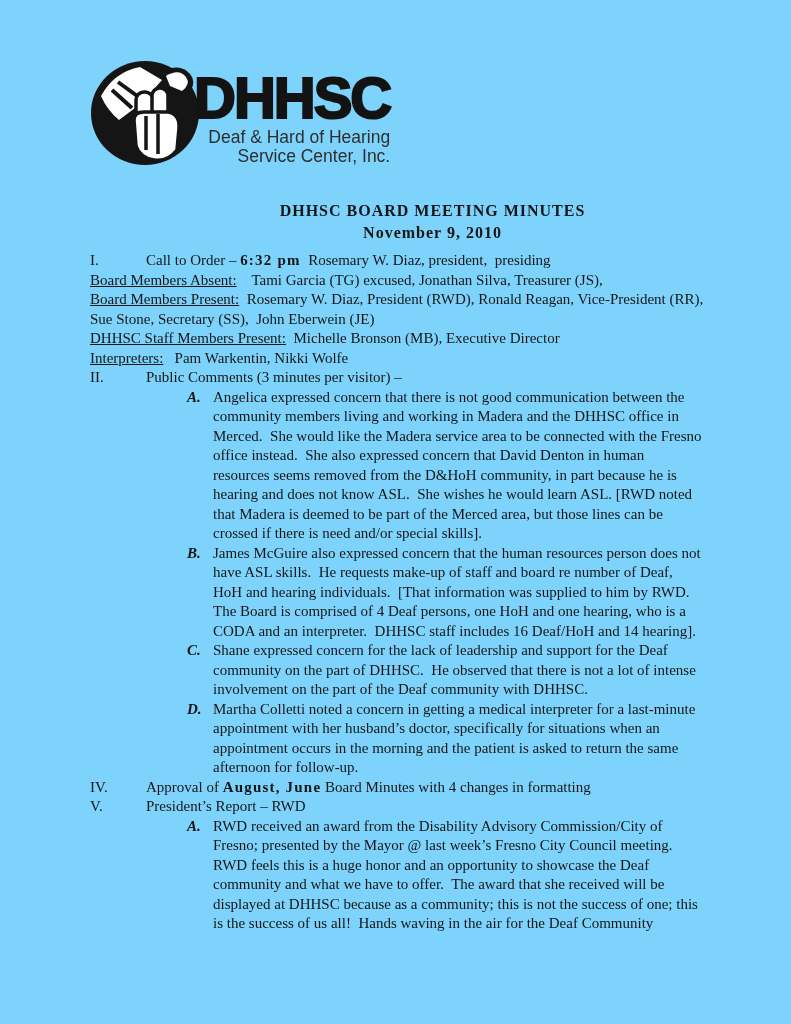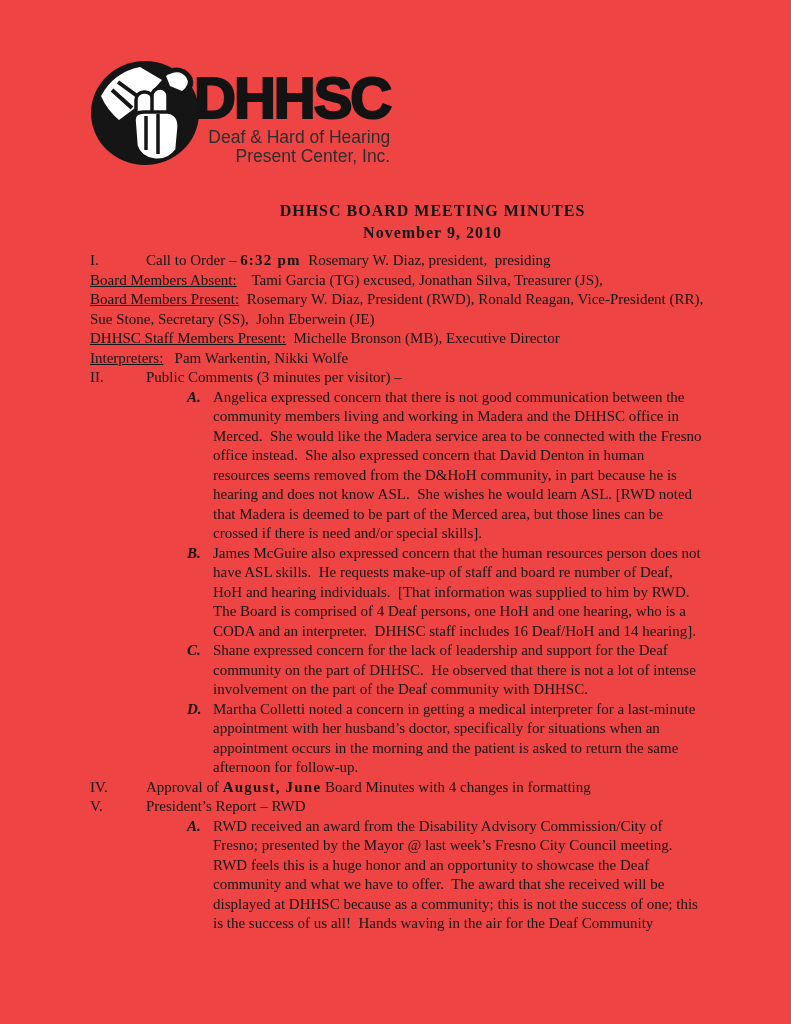--- a/index.html
+++ b/index.html
@@ -1,21 +1,21 @@
 <!DOCTYPE html>
 <html><head>
 <meta charset="utf-8">
 <style>
   html, body { margin: 0; padding: 0; background: #e8e8e8; }
   .page {
     position: relative;
     width: 791px;
     height: 1024px;
     margin: 0 auto;
-    background: #ef4444;
+    background: #7dd3fc;
     overflow: hidden;
     font-family: "Liberation Serif", serif;
     color: #161616;
   }
 
   
   .logo-row {
     position: absolute;
     top: 58px;
     left: 88px;
@@ -99,21 +99,21 @@
           <rect x="64" y="30" width="16" height="30" rx="8"></rect>
           <path d="M46 62 Q46 54 56 54 L80 54 Q92 56 91 70 L89 92 Q80 104 66 102 Q52 100 48 88 Z"></path>
           <path d="M58 58 L58 92 M70 56 L70 96" stroke="#151515" stroke-width="3.5" fill="none"></path>
         </g>
       </svg>
     </div>
     <div class="logo-text-col">
       <div class="logo-acronym">DHHSC</div>
       <div class="logo-tagline">
         <div>Deaf &amp; Hard of Hearing</div>
-        <div>Present Center, Inc.</div>
+        <div>Service Center, Inc.</div>
       </div>
     </div>
   </div>
 
   <div class="title-block">
     <div>DHHSC BOARD MEETING MINUTES</div>
     <div>November 9, 2010</div>
   </div>
 
   <div class="body-block">

